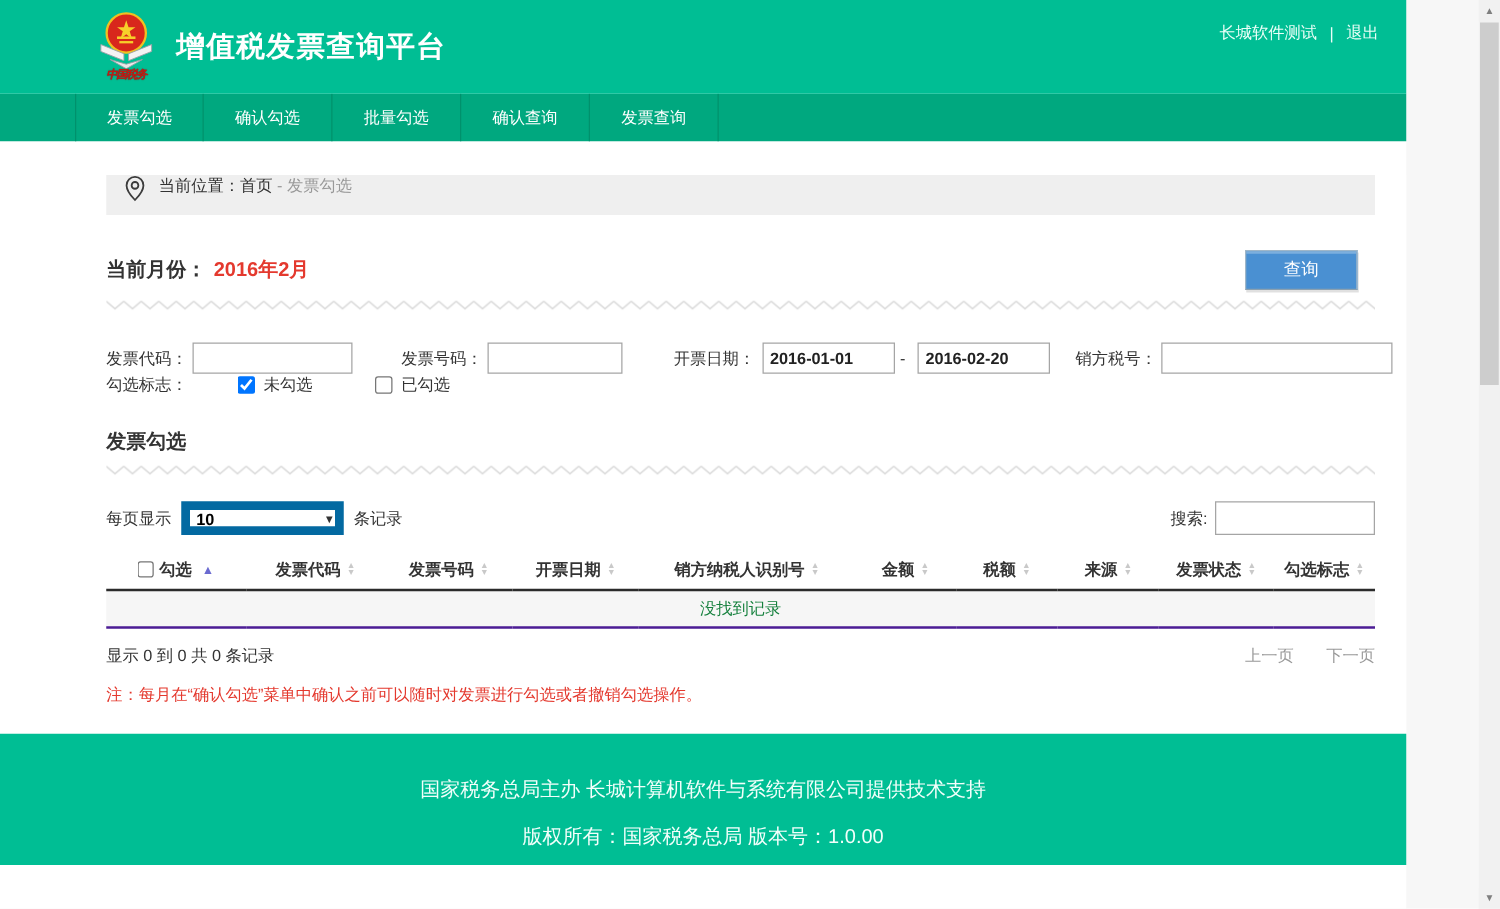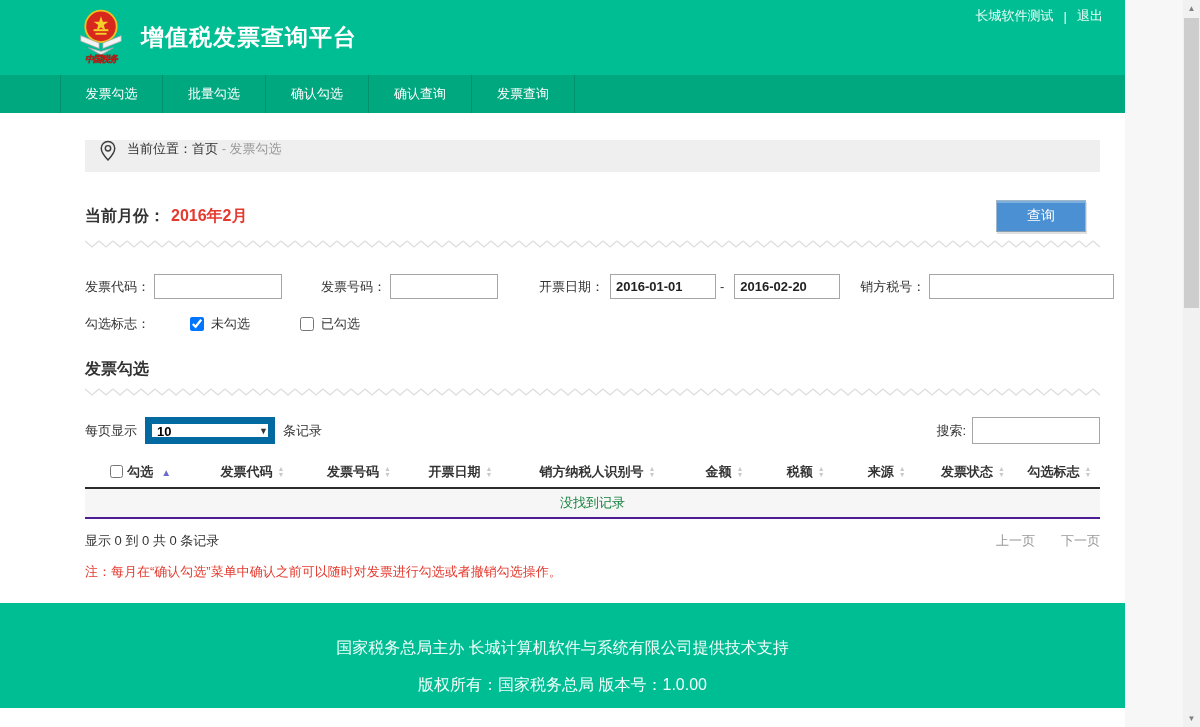--- a/index.html
+++ b/index.html
@@ -8,21 +8,21 @@
   .stage { position:relative; width:1200px; height:727px; background:#f7f7f7; }
   .page { position:absolute; left:0; top:0; width:1125px; height:727px; background:#fff; }
 
   
   .app-header { height:75px; background:#00be94; display:flex; align-items:center;
     padding-left:75px; position:relative; }
   .logo { width:52px; height:62px; margin-right:14px; display:flex; flex-direction:column; align-items:center; }
   .logo-caption { color:#c21a12; font-size:9px; font-weight:bold; letter-spacing:-1px; margin-top:-2px;
     text-shadow:0 0 1px #7c0f0a; font-style:italic; }
   .app-title { color:#fff; font-size:23px; font-weight:bold; letter-spacing:1px; }
-  .header-links { position:absolute; right:22px; top:7px; color:#eafff8; font-size:13px; display:flex; gap:10px; align-items:center;}
+  .header-links { position:absolute; right:22px; top:17px; color:#eafff8; font-size:13px; display:flex; gap:10px; align-items:center;}
   .header-links a { color:#eafff8; text-decoration:none; cursor:pointer; }
 
   
   .nav { height:38px; background:#00a87f; display:flex; padding-left:60px; }
   .nav-tab { width:103px; display:flex; align-items:center; justify-content:center;
     color:#fff; font-size:13px; border-right:1px solid #00916c; cursor:pointer; }
   .nav-tab:first-child { border-left:1px solid #00916c; }
 
   
   .main { width:1125px; background:#fff; }
@@ -44,21 +44,21 @@
 
   .filter-row1 { margin-top:25px; display:flex; align-items:center; font-size:13px; color:#333; }
   .filter-row1 label { white-space:nowrap; }
   .filter-row1 input { height:25px; border:1px solid #a5a5a5; margin-left:4px; padding:0 5px;
     font-size:13px; font-weight:bold; color:#222; font-family:"Liberation Sans", sans-serif; }
   .inp-code { width:128px; } .inp-num { width:108px; }
   .inp-date { width:106px; margin-left:6px !important; } .inp-seller { width:185px; }
   .g2 { margin-left:39px; } .g3 { margin-left:41px; } .g4 { margin-left:20px; }
   .date-dash { margin:0 4px; color:#333; }
 
-  .filter-row2 { margin-top:16px; display:flex; align-items:center; font-size:13px; color:#333; }
+  .filter-row2 { display:flex; align-items:center; font-size:13px; color:#333; }
   .filter-row2 input[type=checkbox] { width:14px; height:14px; margin:0 7px 0 18px; vertical-align:middle; }
   .flag-label { margin-right:22px; }
 
   .section-title { margin-top:26px; font-size:16px; font-weight:bold; color:#333; }
 
   .toolbar { margin-top:20px; display:flex; justify-content:space-between; align-items:center;
     font-size:13px; color:#333; }
   .toolbar-left { display:flex; align-items:center; gap:8px; }
   .select-wrap { position:relative; }
   .page-size { width:130px; height:27px; border:7px solid #0369a1; background:#fff;
@@ -118,22 +118,22 @@
       <div class="app-title">增值税发票查询平台</div>
       <div class="header-links">
         <a>长城软件测试</a>
         <span>|</span>
         <a>退出</a>
       </div>
     </div>
 
     <div class="nav">
       <div class="nav-tab">发票勾选</div>
+      <div class="nav-tab">确认勾选</div>
       <div class="nav-tab">批量勾选</div>
-      <div class="nav-tab">确认勾选</div>
       <div class="nav-tab">确认查询</div>
       <div class="nav-tab">发票查询</div>
     </div>
 
     <div class="main">
       <div class="inner">
 
         <div class="breadcrumb">
           <span style="display:flex;">
             <svg width="18" height="22" viewBox="0 0 20 24">

